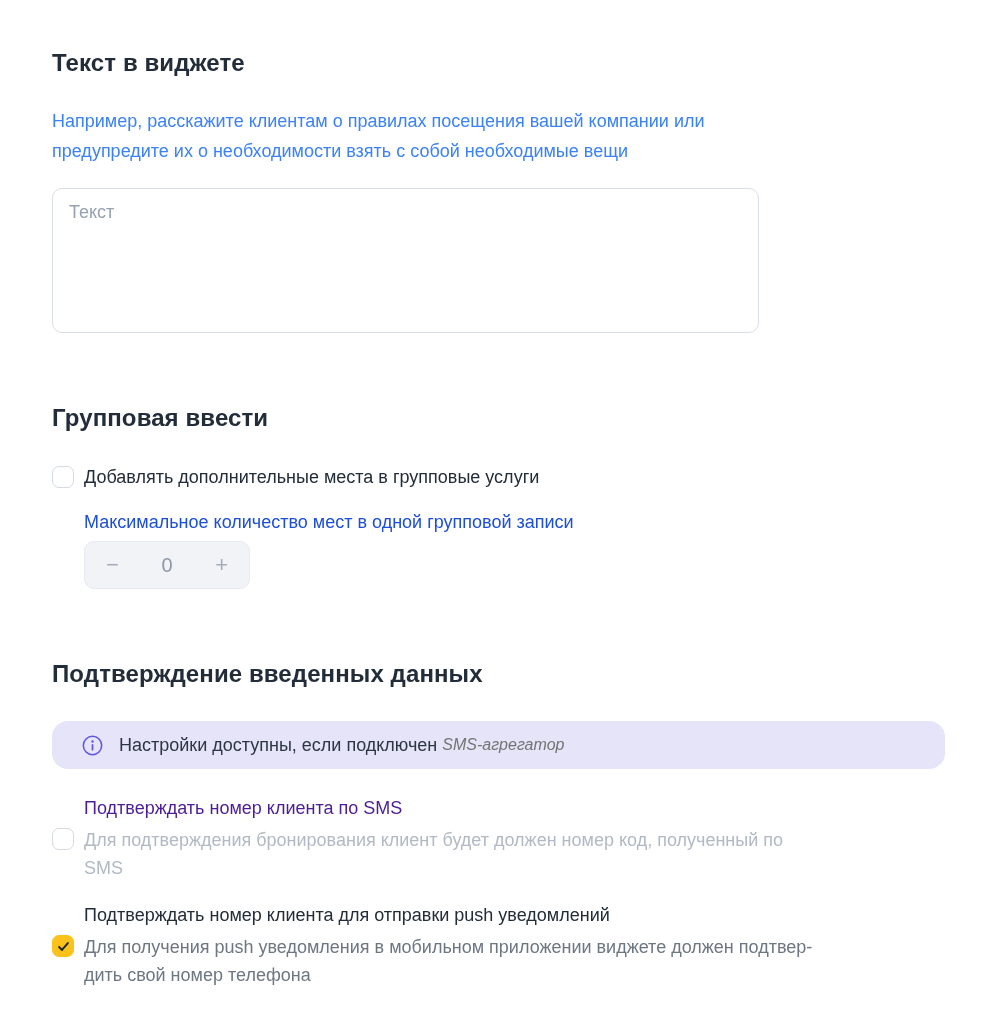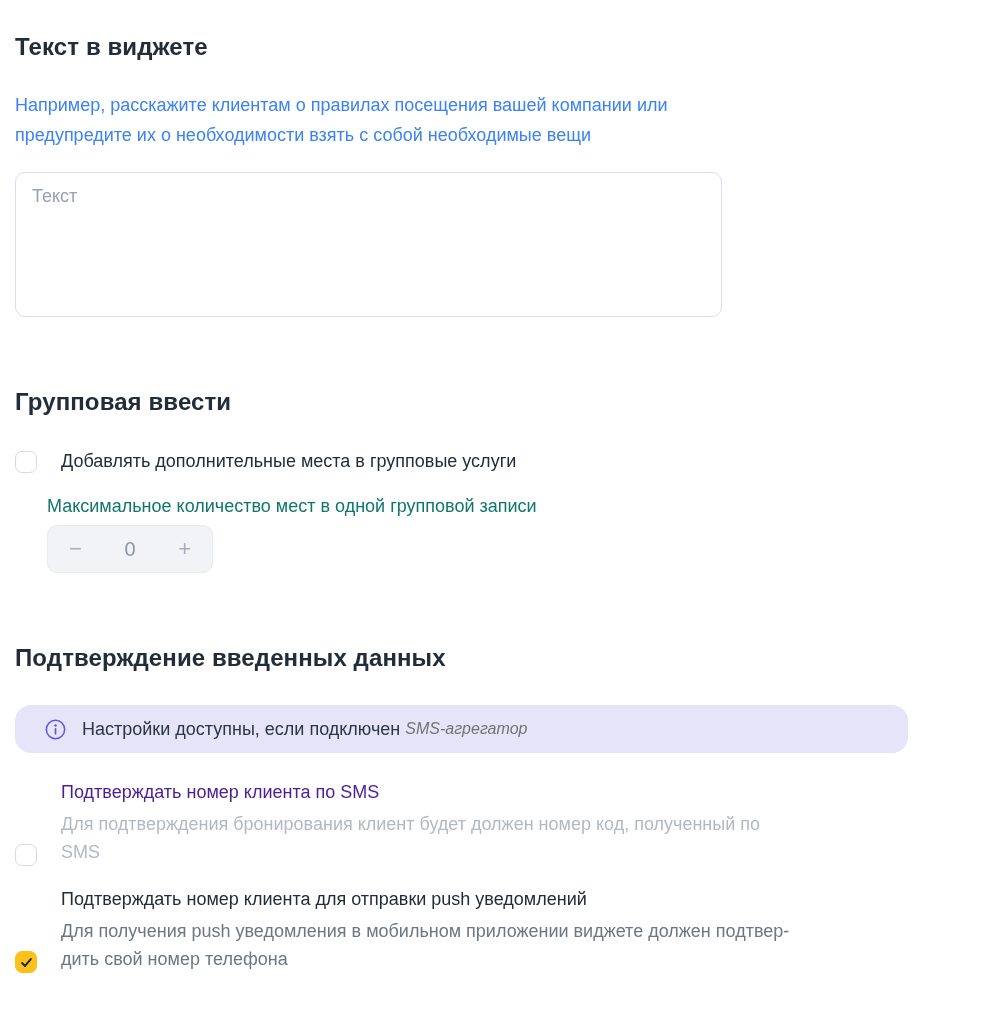--- a/index.html
+++ b/index.html
@@ -5,21 +5,21 @@
   * { box-sizing: border-box; }
   html, body { margin: 0; padding: 0; }
   body {
     width: 990px;
     height: 1024px;
     background: #ffffff;
     font-family: "Liberation Sans", sans-serif;
     color: #232d39;
     overflow: hidden;
   }
-  .container { padding: 33px 35px 0 15px; }
+  .container { padding: 33px 35px 0 52px; margin-top: 16px; }
 
   .section-title {
     font-size: 24px;
     font-weight: 700;
     line-height: 28px;
     color: #232d39;
     margin: 0;
     letter-spacing: 0.1px;
   }
 
@@ -44,22 +44,22 @@
     color: #232d39;
     resize: none;
     outline: none;
   }
   .widget-textarea::placeholder { color: #97a1b3; opacity: 1; }
 
   .gap-section { margin-top: 71px; }
 
   .checkbox-row {
     display: flex;
-    align-items: flex-end;
-    gap: 24px;
+    align-items: center;
+    gap: 10px;
   }
   .checkbox-row.first { margin-top: 33px; }
 
   .checkbox {
     flex: 0 0 auto;
     width: 22px;
     height: 22px;
     border: 1.5px solid #d4dae3;
     border-radius: 7px;
     background: #ffffff;
@@ -88,21 +88,21 @@
   }
   .checkbox-desc.muted { color: #6d7683; }
   .checkbox-desc.disabled { color: #b2b9c5; }
 
   .indent-block { margin-left: 32px; }
 
   .stepper-label {
     margin-top: 22px;
     font-size: 18px;
     line-height: 22px;
-    color: #0f766e;
+    color: #1d4ed8;
   }
 
   .stepper {
     margin-top: 8px;
     width: 166px;
     height: 48px;
     background: #f2f3f7;
     border: 1px solid #e7eaf0;
     border-radius: 10px;
     display: flex;

